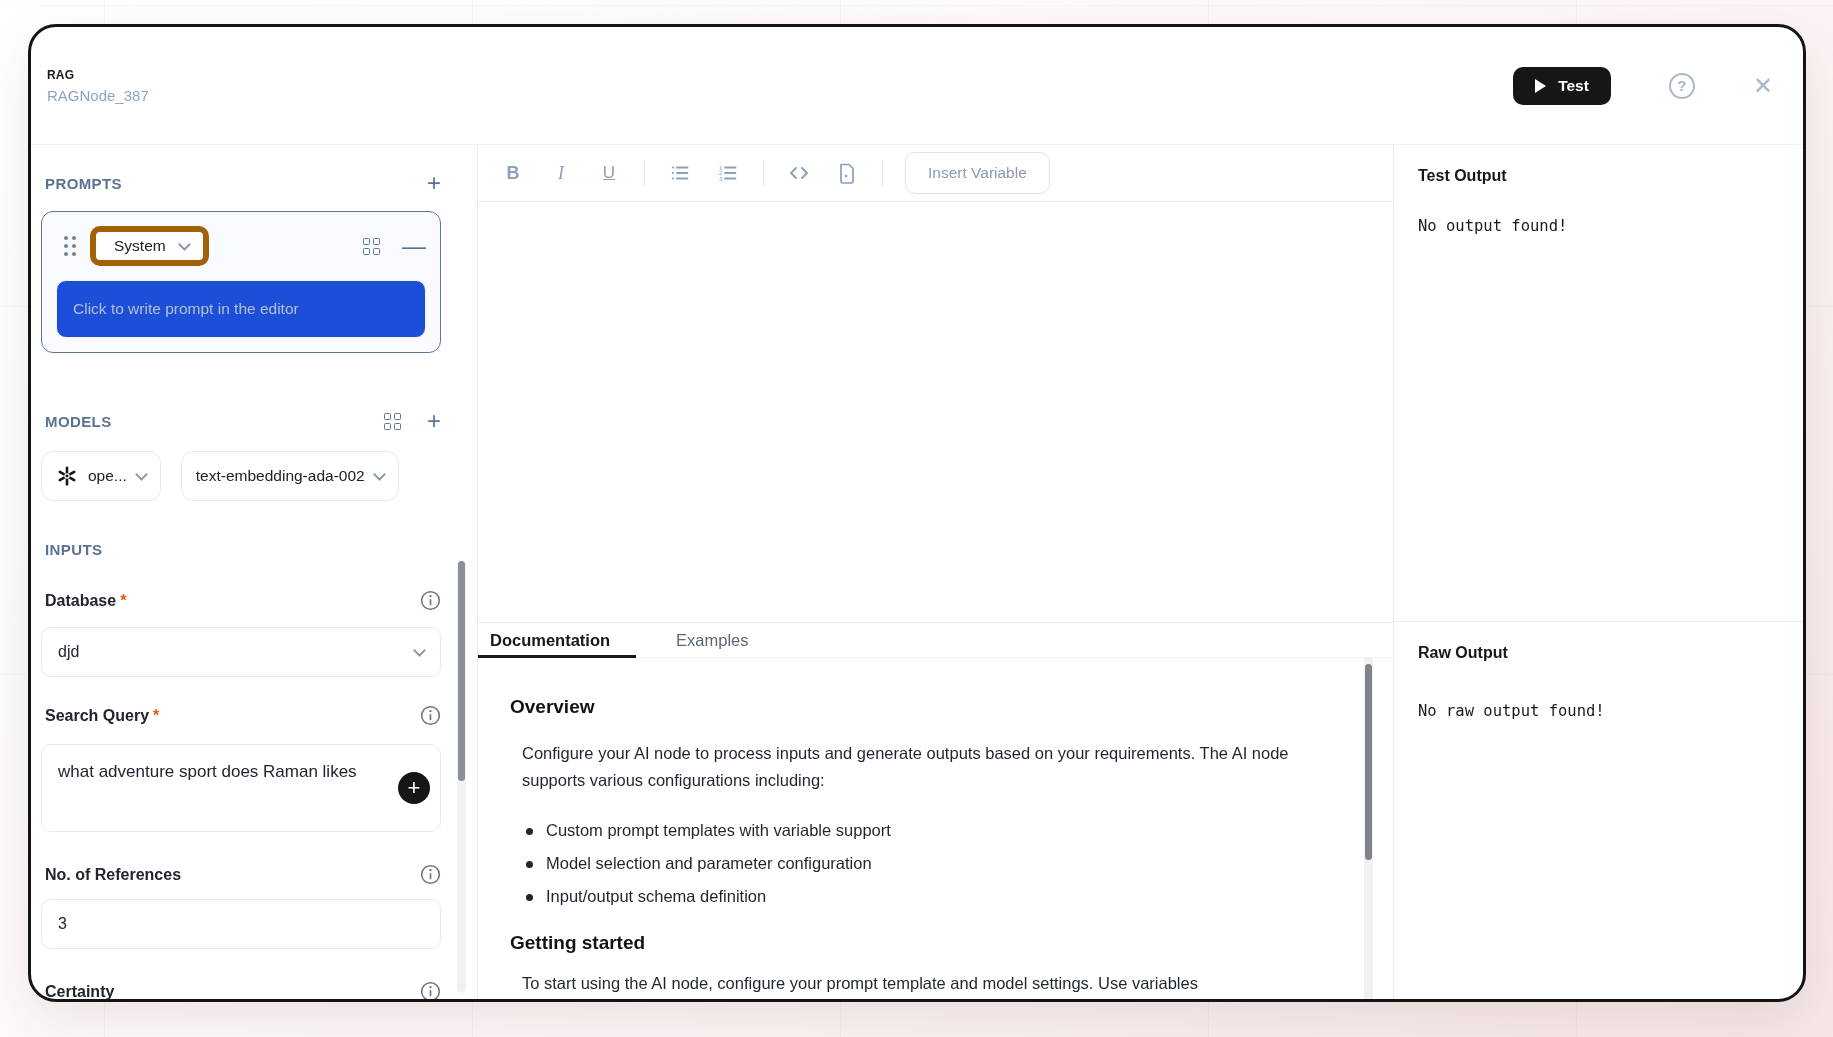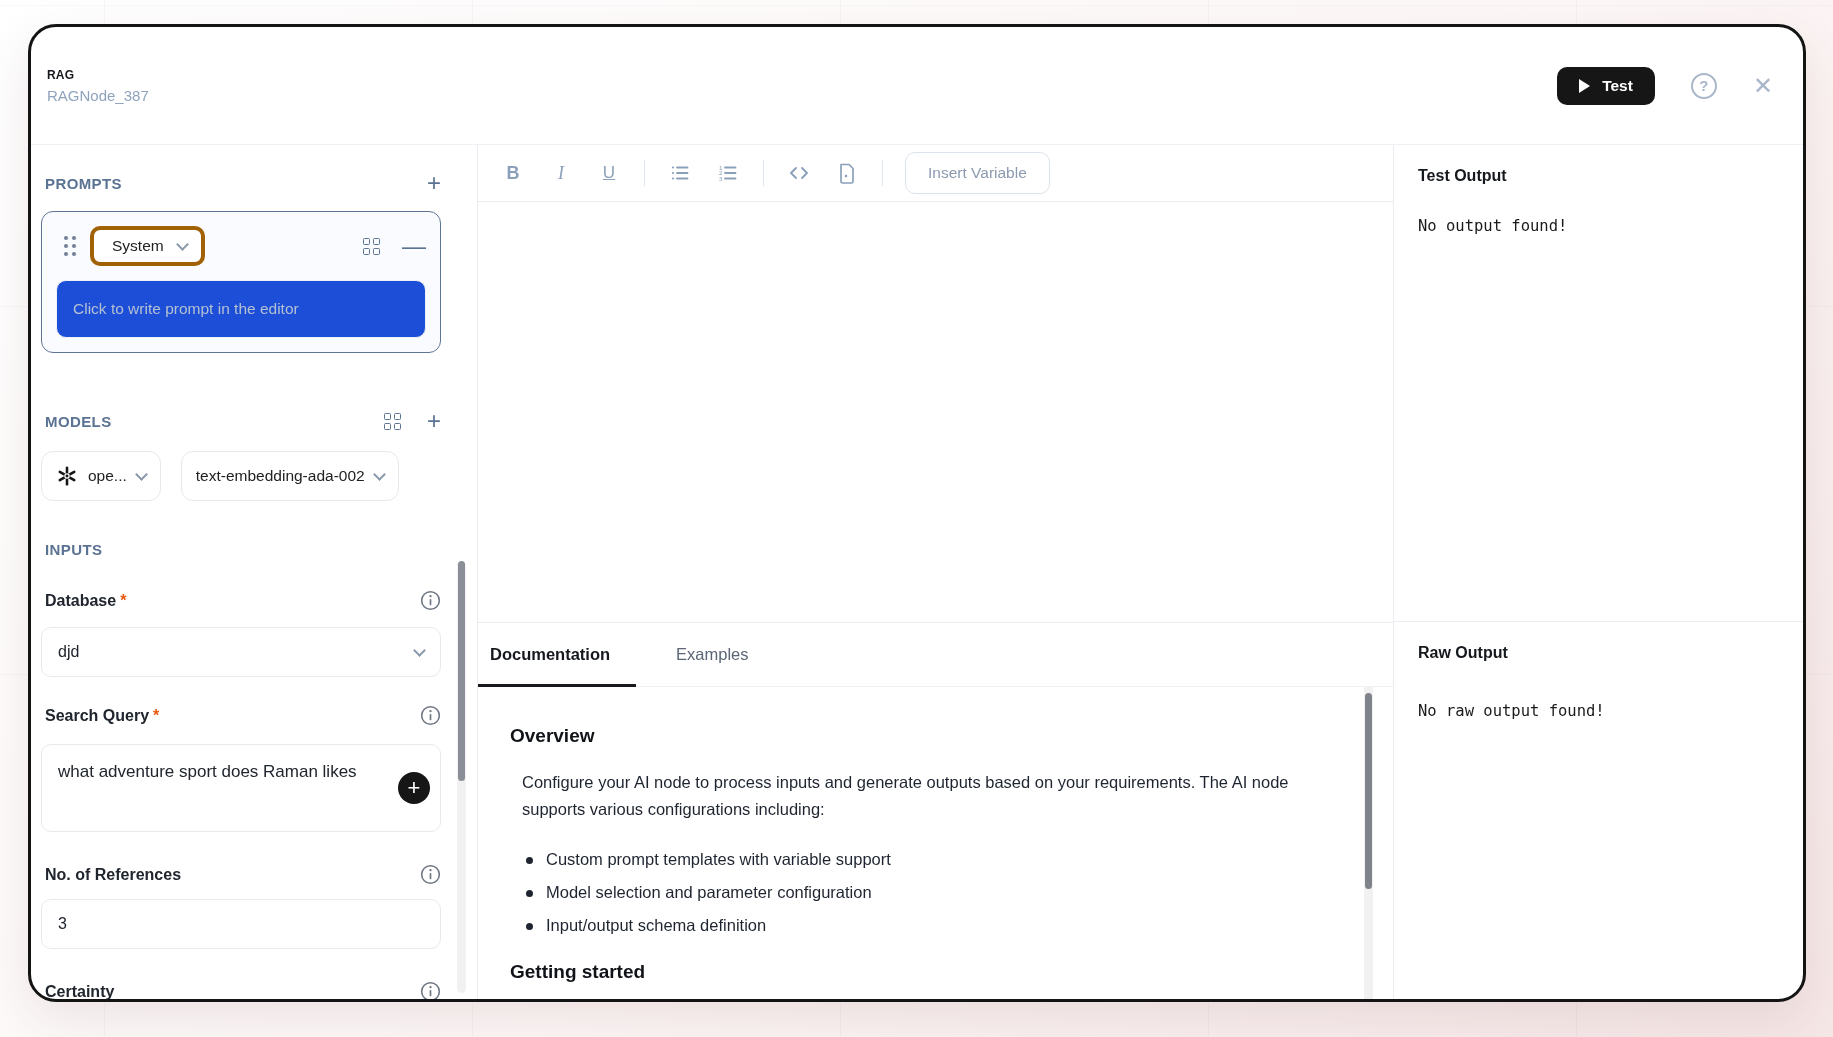--- a/index.html
+++ b/index.html
@@ -20,21 +20,21 @@
     display:flex; flex-direction:column; overflow:hidden;
   }
   
   .modal-header {
     height:118px; flex:none; display:flex; align-items:center;
     padding:0 30px 0 16px; border-bottom:1px solid #eef1f4;
   }
   .title-block { display:flex; flex-direction:column; gap:5px; }
   .node-title { font-size:12px; font-weight:bold; color:#16181d; letter-spacing:.2px; }
   .node-subtitle { font-size:15px; color:#8fa3bd; }
-  .header-actions { margin-left:auto; display:flex; align-items:center; gap:36px; }
+  .header-actions { margin-left:auto; display:flex; align-items:center; gap:58px; }
   .test-btn {
     background:#161616; color:#fff; border:none; border-radius:10px;
     height:38px; padding:0 22px; display:flex; align-items:center; gap:12px;
     font-size:15.5px; font-weight:bold; cursor:pointer; font-family:inherit;
   }
   .play-tri { width:0; height:0; border-left:11px solid #fff; border-top:7px solid transparent; border-bottom:7px solid transparent; }
   .help-icon { width:26px; height:26px; border:2px solid #a9b7ca; border-radius:50%;
     color:#a9b7ca; font-size:15px; font-weight:bold; display:flex; align-items:center; justify-content:center; cursor:pointer; }
   .close-icon { font-size:24px; color:#a9b7ca; cursor:pointer; line-height:1; }
   
@@ -46,21 +46,21 @@
   .section-title { font-size:15px; font-weight:bold; color:#5b7392; letter-spacing:.4px; }
   .hdr-icons { display:flex; align-items:center; gap:26px; }
   .plus-glyph { font-size:24px; font-weight:300; color:#5b7392; cursor:pointer; line-height:1; }
   .grid-icon { display:grid; grid-template-columns:7px 7px; grid-gap:3px; cursor:pointer; }
   .grid-icon span { width:7px; height:7px; border:1.8px solid #5b7392; border-radius:1.5px; }
   
   .prompt-card { margin-top:16px; border:1.5px solid #5f7594; border-radius:12px; background:#fafbfe; padding:14px; }
   .prompt-card-top { display:flex; align-items:center; }
   .drag-handle { display:grid; grid-template-columns:4px 4px; grid-gap:4px; margin:0 14px 0 8px; cursor:grab; }
   .drag-handle span { width:4px; height:4px; border-radius:50%; background:#6e8096; }
-  .role-select { background:#fff; border:4px solid #a16207; border-radius:10px; height:40px;
+  .role-select { background:#fff; border:6px solid #a16207; border-radius:10px; height:40px;
     display:flex; align-items:center; gap:14px; padding:0 14px 0 18px; font-size:15.5px; color:#222; cursor:pointer; }
   .card-actions { margin-left:auto; display:flex; align-items:center; gap:22px; }
   .minus-glyph { font-size:24px; color:#5b7392; cursor:pointer; line-height:0.6; }
   .prompt-placeholder { margin-top:14px; background:#1d4ed8; border:1px solid #eef1f5; border-radius:10px;
     min-height:58px; display:flex; align-items:center; padding:0 16px; font-size:15.5px; color:#b3c0d2; cursor:text; }
   
   .models-row { display:flex; gap:20px; margin-top:18px; }
   .model-chip { background:#fff; border:1px solid #e5e9ee; border-radius:12px; height:50px;
     display:flex; align-items:center; gap:10px; padding:0 14px; font-size:15.5px; color:#222; cursor:pointer; }
   .chev { width:9px; height:9px; border-right:2px solid #8a98ab; border-bottom:2px solid #8a98ab;
@@ -86,21 +86,21 @@
   .editor-toolbar { height:57px; flex:none; border-bottom:1px solid #e9edf1; display:flex; align-items:center; padding-left:14px; gap:6px; }
   .tb-btn { width:42px; height:40px; display:flex; align-items:center; justify-content:center; color:#8ba0ba;
     border-radius:8px; cursor:pointer; background:none; border:none; font-family:inherit; }
   .tb-b { font-weight:bold; font-size:18px; }
   .tb-i { font-style:italic; font-size:18px; font-family:"Liberation Serif", serif; }
   .tb-u { font-size:17px; text-decoration:underline; }
   .tb-sep { width:1px; height:26px; background:#dfe5ec; margin:0 8px; }
   .insert-var-btn { margin-left:8px; border:1.5px solid #dde3ea; background:#fff; border-radius:10px;
     height:42px; padding:0 22px; font-size:15.5px; color:#8c9bb0; cursor:pointer; font-family:inherit; }
   .editor-area { height:420px; flex:none; background:#fff; cursor:text; }
-  .tab-bar { height:65px; flex:none; border-top:1px solid #e9edf1; border-bottom:1px solid #f0f2f5; display:flex; align-items:stretch; }
+  .tab-bar { height:36px; flex:none; border-top:1px solid #e9edf1; border-bottom:1px solid #f0f2f5; display:flex; align-items:stretch; }
   .tab { display:flex; align-items:center; padding:0 26px; font-size:16.5px; cursor:pointer; position:relative; color:#5c6675; }
   .tab.active { font-weight:bold; color:#15181d; padding:0 40px 0 12px; }
   .tab.active::after { content:""; position:absolute; left:0; right:14px; bottom:-1px; height:3.5px; background:#17191d; }
   .docs-content { flex:1; min-height:0; position:relative; overflow:hidden; padding:38px 80px 0 32px; }
   .docs-h { font-size:19px; font-weight:bold; color:#101318; }
   .docs-p { margin:22px 0 0 12px; font-size:16.5px; color:#1f2530; line-height:1.62; max-width:830px; }
   .docs-ul { margin:28px 0 0 14px; list-style:none; }
   .docs-ul li { font-size:16.5px; color:#1f2530; margin-bottom:14px; padding-left:22px; position:relative; }
   .docs-ul li::before { content:""; position:absolute; left:2px; top:7px; width:7px; height:7px; border-radius:50%; background:#1f2530; }
   .docs-h2 { margin-top:26px; }

